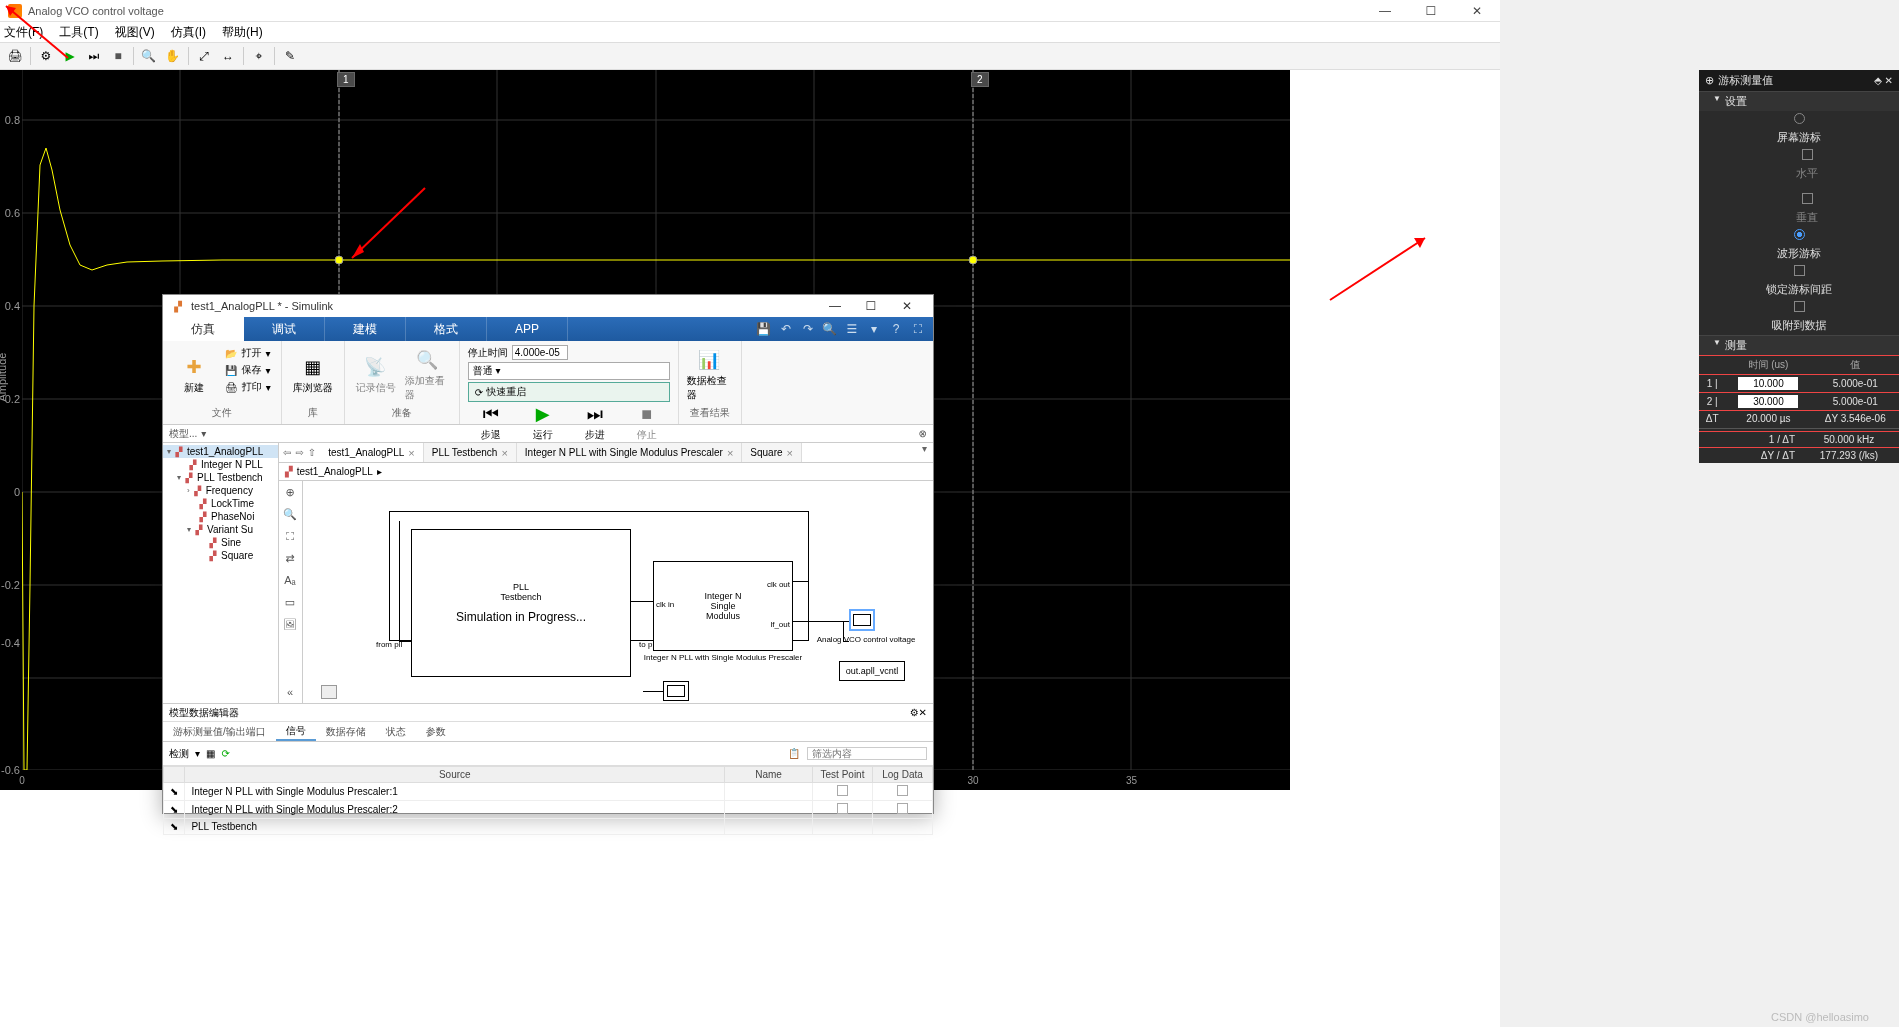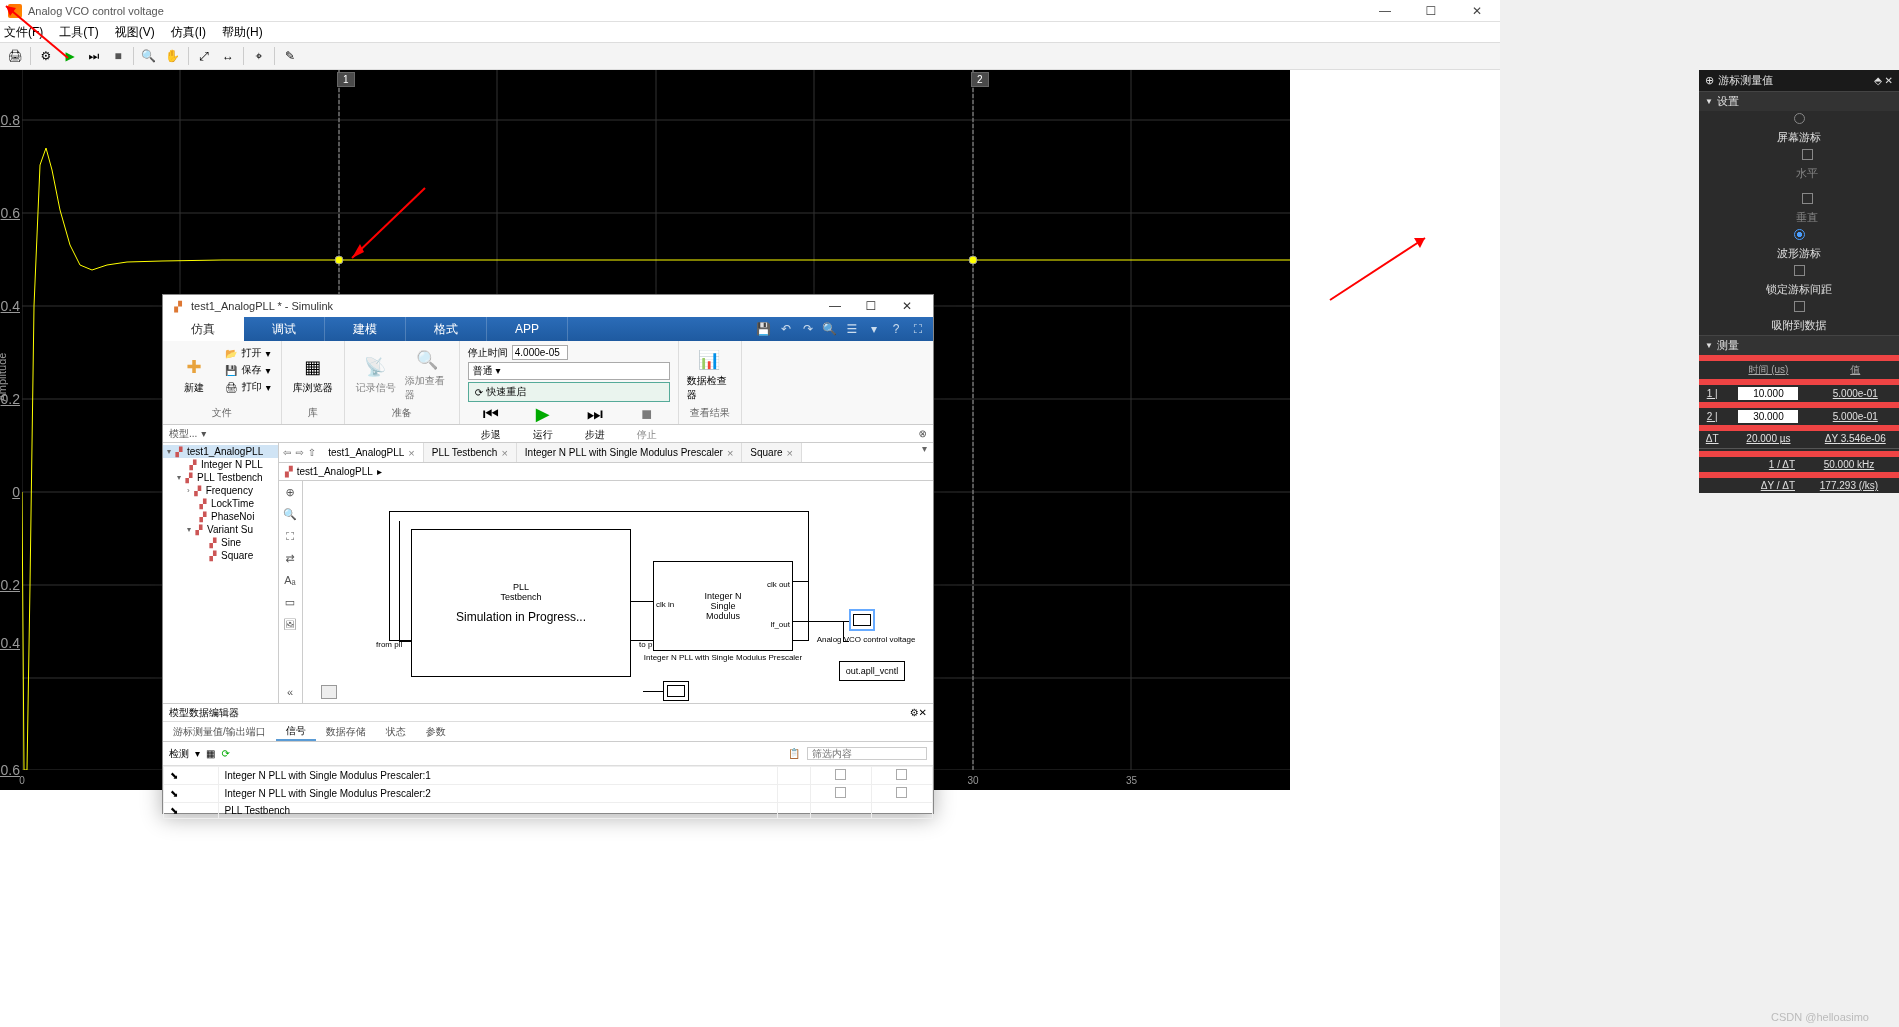--- a/index.html
+++ b/index.html
@@ -19,40 +19,40 @@
 
 .scope-plot { position: relative; background: #000; width: 1290px; height: 720px; margin-left: 0; }
 .plot-area { position: absolute; left: 22px; top: 0; right: 0; bottom: 20px; background: #000; }
 .plot-grid { position: absolute; inset: 0; }
 .plot-grid line { stroke: #333; stroke-width: 1; }
 .plot-curve { stroke: #ffff00; stroke-width: 1; fill: none; }
 .cursor-line { stroke: #999; stroke-width: 1; stroke-dasharray: 4 2; }
 .cursor-marker { fill: #ffff00; stroke: #999; }
 .cursor-label { position: absolute; top: 2px; background: #4a4a4a; color: #fff; font-size: 10px; padding: 1px 5px; border: 1px solid #666; }
 .y-axis { position: absolute; left: 0; top: 0; width: 22px; height: 700px; }
-.y-tick { position: absolute; right: 2px; color: #999; font-size: 14px; text-align: right; transform: translateY(-50%); text-decoration: underline; }
+.y-tick { position: absolute; right: 2px; color: #999; font-size: 11px; text-align: right; transform: translateY(-50%); }
 .y-label { position: absolute; left: 2px; top: 50%; transform: rotate(-90deg) translateX(50%); transform-origin: left center; color: #999; font-size: 11px; }
 .x-axis { position: absolute; bottom: 0; left: 22px; right: 0; height: 20px; }
 .x-tick { position: absolute; bottom: 4px; color: #999; font-size: 10px; transform: translateX(-50%); }
 .expand-handle { position: absolute; right: -12px; top: 50%; color: #fff; font-size: 8px; letter-spacing: 2px; writing-mode: vertical-lr; }
 
 .arrow { position: absolute; pointer-events: none; }
 
 
 .cursor-panel { position: absolute; top: 70px; right: 0; width: 200px; background: #2b2b2b; color: #e0e0e0; font-size: 11px; }
 .cp-title { background: #1a1a1a; padding: 3px 6px; display: flex; align-items: center; gap: 4px; }
 .cp-title .pin { margin-left: auto; font-size: 10px; }
-.cp-section { padding: 2px 6px; background: #333; border-top: 1px solid #444; display:flex; align-items:center; gap:4px;}
+.cp-section { padding: 2px 14px; background: #333; border-top: 1px solid #444; display:flex; gap:4px;}
 .cp-section::before { content: "▼"; font-size: 8px; }
 .cp-row { padding: 2px 8px; display: flex; align-items: center; gap: 6px; flex-direction: column; }
 .cp-radio { width: 11px; height: 11px; border-radius: 50%; border: 1px solid #888; display: inline-block; }
 .cp-radio.on { background: radial-gradient(circle,#4a9eff 40%,transparent 45%); border-color: #4a9eff; }
 .cp-check { width: 11px; height: 11px; border: 1px solid #888; display: inline-block; }
 .cp-table { width: 100%; border-collapse: collapse; }
-.cp-table th, .cp-table td { padding: 2px 4px; font-size: 10px; text-align: center; border-top: 6px solid #ef4444; text-decoration: underline; }
+.cp-table th, .cp-table td { padding: 2px 4px; font-size: 10px; text-align: center; border-top: 1px solid #ef4444; }
 .cp-table th { color: #aaa; font-weight: normal; }
 .cp-input { background: #fff; color: #000; width: 60px; text-align: center; font-size: 10px; border: none; padding: 1px; }
 .cp-divider { border-top: 1px solid #555; margin: 2px 0; }
 
 
 .simulink-window { position: absolute; left: 162px; top: 294px; width: 772px; height: 520px; background: #fff; border: 1px solid #888; box-shadow: 0 4px 20px rgba(0,0,0,0.3); }
 .sim-titlebar { height: 22px; background: #fff; display: flex; align-items: center; padding: 0 8px; font-size: 11px; color: #333; }
 .sim-titlebar .icon { width: 14px; height: 14px; margin-right: 6px; display: flex; align-items: center; justify-content: center; color: #d73; font-size: 10px; }
 .sim-win-controls { margin-left: auto; display: flex; gap: 0; }
 .sim-win-btn { width: 36px; height: 20px; display: flex; align-items: center; justify-content: center; font-size: 12px; }
@@ -569,20 +569,27 @@
       <span>检测</span>
         <span>▾</span>
       <span>▦</span>
       <span style="color:#0a0">⟳</span>
       <span style="flex:1"></span>
       <span>📋</span>
       <input placeholder="筛选内容" style="">
     </div>
     <table class="de-table">
       <tbody>
+          <tr>
+            <th style="width:16px"></th>
+            <th>Source</th>
+            <th>Name</th>
+            <th style="width:60px">Test Point</th>
+            <th style="width:60px">Log Data</th>
+          </tr>
       <tr>
             <td>⬊</td>
             <td>Integer N PLL with Single Modulus Prescaler:1</td>
             <td></td>
             <td style="text-align:center"><span class="de-check"></span></td>
             <td style="text-align:center"><span class="de-check"></span></td>
           </tr>
       <tr>
             <td>⬊</td>
             <td>Integer N PLL with Single Modulus Prescaler:2</td>

